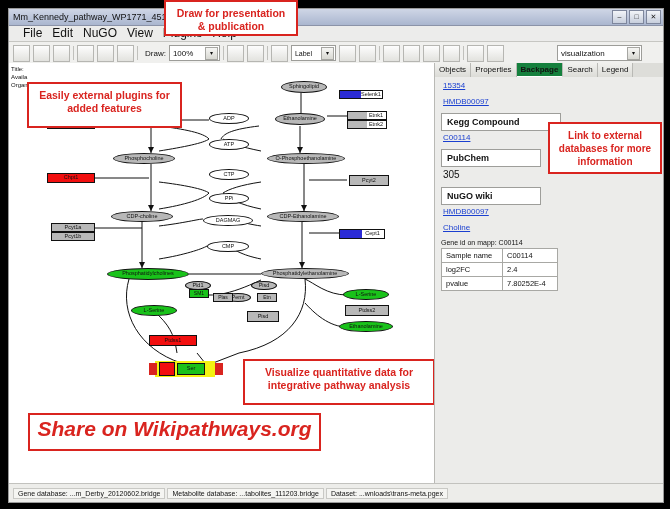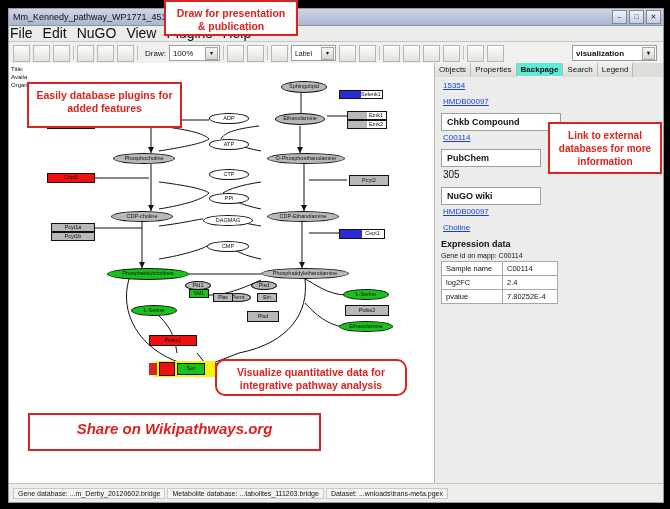--- a/index.html
+++ b/index.html
@@ -4,40 +4,40 @@
 <style>
   html,body{margin:0;padding:0;background:#000;}
   body{width:670px;height:509px;overflow:hidden;font-family:"Liberation Sans",sans-serif;}
   .app{position:absolute;left:8px;top:8px;width:654px;height:493px;background:#e8e8e4;border:1px solid #9a9a9a;box-shadow:0 0 6px rgba(0,0,0,.6);}
   
   .titlebar{height:16px;background:linear-gradient(#cfd6e6,#aab6cf);border-bottom:1px solid #8b93a8;display:flex;align-items:center;padding:0 2px;font-size:9px;color:#111;}
   .titlebar .tlabel{flex:1;white-space:nowrap;overflow:hidden;padding-left:2px;}
   .winbtns{display:flex;gap:2px;}
   .winbtn{width:13px;height:12px;border:1px solid #7d869c;background:linear-gradient(#f2f4f8,#c8cfdd);font-size:7px;line-height:11px;text-align:center;color:#222;}
   
-  .menubar{height:15px;background:#ececeb;border-bottom:1px solid #c6c6c2;display:flex;align-items:flex-end;font-size:14px;padding-left:0;gap:8px;color:#111;}
+  .menubar{height:15px;background:#ececeb;border-bottom:1px solid #c6c6c2;display:flex;align-items:flex-start;font-size:12px;padding-left:13px;gap:8px;color:#111;}
   .menubar span{padding:0 1px;}
   
   .toolbar{height:22px;background:#f0f0ee;border-bottom:1px solid #c6c6c2;display:flex;align-items:center;gap:3px;padding:0 4px;font-size:8px;color:#111;}
   .tbtn{width:15px;height:15px;border:1px solid #b6b6b2;background:linear-gradient(#fdfdfd,#e2e2de);position:relative;}
   .tbtn.sep{width:1px;border:none;background:#c0c0bc;height:14px;}
   .zoomlab{font-size:8px;margin-left:4px;}
   .combo{height:14px;border:1px solid #9d9d99;background:#fff;font-size:8px;display:flex;align-items:center;padding-left:3px;position:relative;}
   .combo .arrow{position:absolute;right:1px;top:1px;width:11px;height:11px;background:linear-gradient(#f6f6f4,#d8d8d2);border:1px solid #a6a6a2;font-size:6px;text-align:center;line-height:10px;}
-  .vizcombo{width:80px;margin-left:auto;margin-right:2px;font-weight:bold;}
+  .vizcombo{width:80px;margin-left:auto;margin-right:17px;}
   
   .body{position:absolute;left:0;top:54px;right:0;bottom:18px;display:flex;}
   .leftpane{width:425px;position:relative;background:#fff;border-right:1px solid #b9b9b5;}
   .canvas{position:absolute;inset:0;overflow:hidden;}
   .sideinfo{position:absolute;left:2px;top:2px;font-size:6px;color:#111;line-height:8px;}
   
   .rightpane{flex:1;background:#e9e9e6;position:relative;}
   .tabs{display:flex;height:14px;font-size:8px;border-bottom:1px solid #b0b0ac;background:#ddddd9;}
   .tab{padding:0 4px;line-height:13px;border-right:1px solid #b9b9b5;background:linear-gradient(#f1f1ee,#dcdcd7);color:#111;}
-  .tab.active{background:#5eead4;font-weight:bold;border-bottom:1px solid #fff;}
+  .tab.active{background:#15803d;font-weight:bold;border-bottom:1px solid #fff;}
   .rpcontent{position:absolute;left:0;right:0;top:14px;bottom:0;background:#ececeA;overflow:hidden;padding:4px 6px;box-sizing:border-box;}
   .dbbox{background:#fff;border:1px solid #9e9e9a;font-weight:bold;font-size:9px;padding:3px 5px;margin-bottom:2px;width:88px;color:#111;}
   .dblink{color:#1a3fd0;text-decoration:underline;font-size:8px;margin:0 0 7px 2px;display:block;}
   .dbplain{font-size:10px;margin:0 0 7px 2px;color:#111;}
   .exprhdr{font-weight:bold;font-size:9px;margin:4px 0 3px 0;color:#111;}
   .geneid{font-size:7px;margin-bottom:2px;color:#111;}
   table.expr{border-collapse:collapse;font-size:7.5px;}
   table.expr td{border:1px solid #a8a8a4;background:#fff;padding:1px 4px;height:11px;color:#111;}
   table.expr td.k{width:52px;}
   table.expr td.v{width:46px;}
@@ -50,21 +50,21 @@
   .green{background:#19c21a;}
   .red{background:#f20f0f;}
   .grey{background:#b8b8b8;}
   .white{background:#fff;}
   .blue{background:#2b2bd6;}
   .node .half-l{position:absolute;left:0;top:0;bottom:0;width:50%;}
   .yellowbox{background:#f3f312;}
   svg.edges{position:absolute;left:0;top:0;width:425px;height:437px;}
   
   .callout{position:absolute;background:#fff;border:2px solid #d9241f;color:#d9241f;font-weight:bold;text-align:center;font-size:10.5px;line-height:13px;padding:5px 7px;box-sizing:border-box;}
-  .callout.big{font-size:15px;font-style:italic;line-height:17px;}
+  .callout.big{font-size:21px;font-style:italic;line-height:17px;}
   .arrowblk{position:absolute;background:#d9241f;}
 </style>
 </head>
 <body>
 
 <div class="app">
 
   <div class="titlebar">
     <span class="tlabel">Mm_Kennedy_pathway_WP1771_45176.gpml</span>
     <span class="winbtns">
@@ -302,23 +302,23 @@
             <span style="font-size:5px;">SM1</span>
           </div>
         <div class="node" style="left:204px;top:230px;width:20px;height:9px;background:#b8b8b8;">
             <span style="font-size:5px;">Plas</span>
           </div>
         <div class="node" style="left:248px;top:230px;width:20px;height:9px;background:#b8b8b8;">
             <span style="font-size:5px;">Etn</span>
           </div>
 
         <div class="callout" style="left:18px;top:19px;width:155px;height:46px;">
-          <span>Easily database plugins for added features</span>
-        </div>
-        <div class="callout" style="left:206px;top:296px;width:192px;height:37px;border-radius:10px;">
+          <span>Easily external plugins for added features</span>
+        </div>
+        <div class="callout" style="left:234px;top:296px;width:192px;height:46px;">
           <span>Visualize quantitative data  for integrative pathway analysis</span>
         </div>
         <div class="callout big" style="left:19px;top:350px;width:293px;height:38px;">
           <span>Share on Wikipathways.org</span>
         </div>
       </div>
     </div>
 
     <div class="rightpane">
       <div class="tabs">
@@ -327,32 +327,31 @@
         <div class="tab active">Backpage</div>
         <div class="tab">Search</div>
         <div class="tab">Legend</div>
       </div>
 
       <div class="rpcontent">
         <a class="dblink" href="#">15354</a>
 
         <a class="dblink" href="#">HMDB00097</a>
 
-        <div class="dbbox" style="width:108px;">Chkb Compound</div>
+        <div class="dbbox" style="width:108px;">Kegg Compound</div>
         <a class="dblink" href="#">C00114</a>
 
         <div class="dbbox">PubChem</div>
         <div class="dbplain">305</div>
 
         <div class="dbbox">NuGO wiki</div>
         <a class="dblink" href="#">HMDB00097</a>
 
         <a class="dblink" href="#">Choline</a>
 
-        <div class="exprhdr">Expression data</div>
         <div class="geneid">Gene id on mapp: C00114</div>
         <table class="expr">
           <tbody>
               <tr>
             <td class="k">Sample name</td>
             <td class="v">C00114</td>
           </tr>
           <tr>
             <td class="k">log2FC</td>
             <td class="v">2.4</td>

